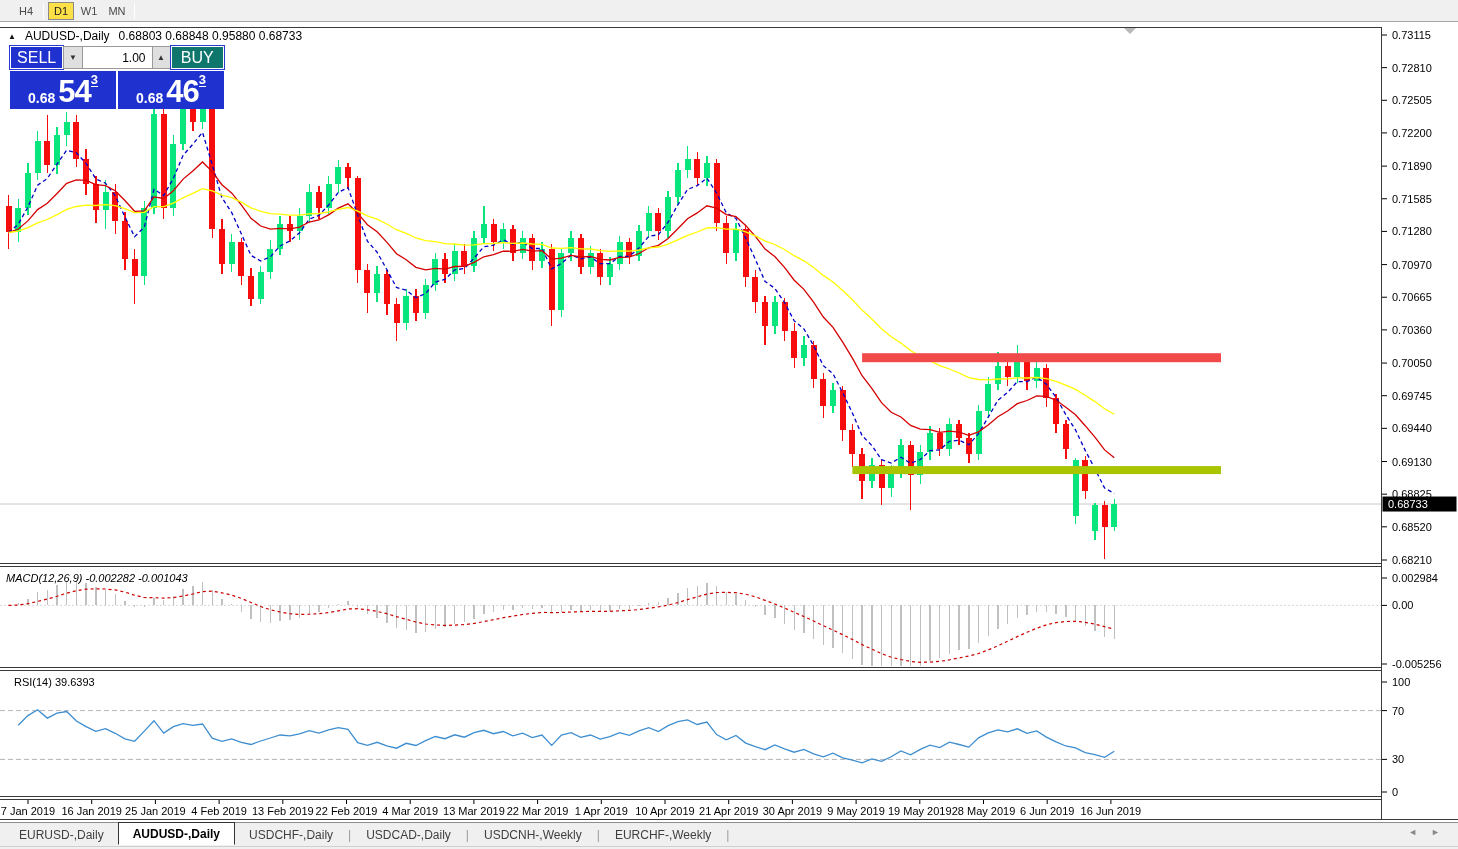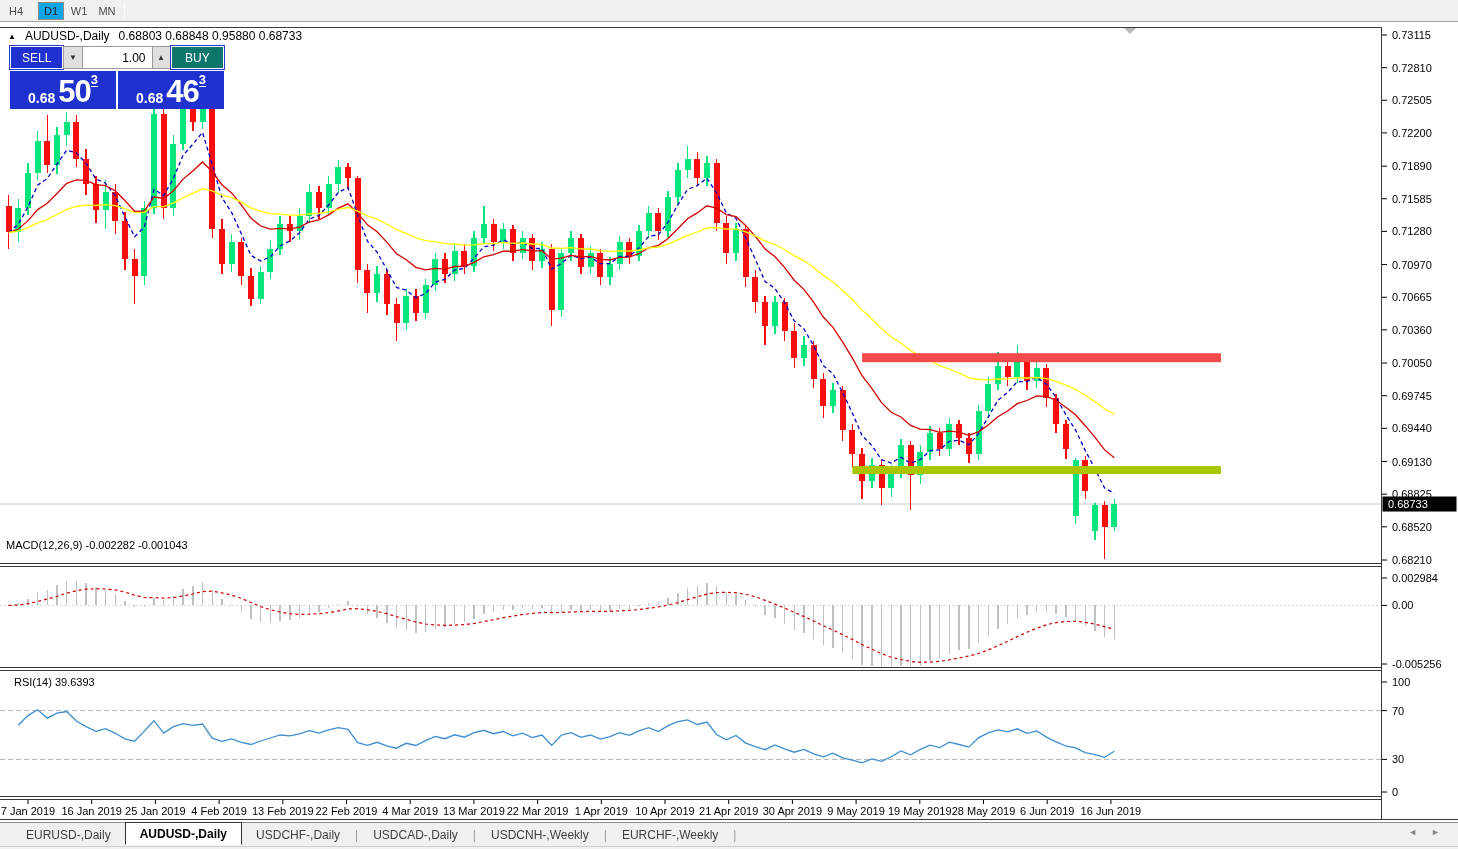--- a/index.html
+++ b/index.html
@@ -6,40 +6,40 @@
   html,body { margin:0; padding:0; background:#d7d7d7; }
   #app {
     position:relative; width:1458px; height:849px; background:#ffffff;
     font-family:"Liberation Sans", sans-serif; overflow:hidden;
     -webkit-font-smoothing:antialiased;
   }
   
   #toolbar {
     position:absolute; left:0; top:0; width:1458px; height:22px;
     background:#f0f0f0; border-bottom:1px solid #a6a6a6;
-    display:flex; align-items:center; padding-left:2px; z-index:5;
+    display:flex; align-items:center; padding-left:12px; z-index:5;
   }
   .tf-btn {
     min-width:26px; height:18px; margin:0 1px; display:flex; align-items:center;
     justify-content:center; font-size:11px; color:#4a4a4a; cursor:default;
     border:1px solid transparent; background:transparent;
   }
-  .tf-btn.active { background:#0ea5e9; border:1px solid #8a8a8a; color:#222; }
+  .tf-btn.active { background:#fde047; border:1px solid #8a8a8a; color:#222; }
   .tf-sep { width:1px; height:16px; background:#c2c2c2; border-right:1px solid #fff; margin:0 3px; }
   
   #chart-header {
     position:absolute; left:8px; top:29px; z-index:4; font-size:12px; color:#000;
     display:flex; align-items:center; gap:9px; background:transparent;
   }
   #collapse-tri { font-size:8px; color:#111; }
   
   #trade-panel { position:absolute; left:10px; top:46px; width:214px; z-index:4; }
   #tp-toprow { display:flex; height:23px; }
   .tp-btn {
-    width:56px; height:23px; color:#fff; font-size:12px; display:flex; align-items:center;
+    width:56px; height:23px; color:#fff; font-size:16px; display:flex; align-items:center;
     justify-content:center; border:1px solid #fff; outline:1px solid #2a3bd0; cursor:pointer;
   }
   #tp-spin-dn,#tp-spin-up {
     width:20px; height:23px; background:#dfdfdf; border:1px solid #9a9a9a; color:#333;
     font-size:8px; display:flex; align-items:center; justify-content:center; cursor:pointer;
   }
   #volume-input {
     width:69px; height:23px; border:1px solid #9a9a9a; border-left:none; border-right:none;
     font-family:"Liberation Sans",sans-serif; font-size:12px; text-align:right; padding-right:6px;
     color:#000; background:#fff;
@@ -51,21 +51,21 @@
   }
   .quote-small { font-size:14px; font-weight:bold; margin-right:3px; line-height:15px; }
   .quote-big  { font-size:31px; font-weight:bold; line-height:28px; letter-spacing:-1px; }
   .quote-sup  { font-size:13px; font-weight:bold; line-height:12px; align-self:flex-start;
                 margin-top:3px; border-bottom:1px solid #fff; }
   
   .panel-label { position:absolute; font-size:11px; color:#000; z-index:4; }
   
   #tabbar {
     position:absolute; left:0; top:822px; width:1458px; height:24px; background:#f0f0f0;
-    border-top:1px solid #8e8e8e; display:flex; align-items:center; padding-left:12px; z-index:5;
+    border-top:1px solid #8e8e8e; display:flex; align-items:center; padding-left:5px; z-index:5;
     font-size:12px; color:#3f3f3f;
   }
   .tab { padding:3px 14px; cursor:pointer; white-space:nowrap; }
   .tab.active {
     background:#fff; border:1px solid #333; border-bottom-color:#fff; color:#000;
     font-weight:bold; margin-top:-2px; padding-top:4px;
   }
   .tab-sep { color:#9a9a9a; padding:0 1px; }
   #tab-scroll { position:absolute; right:18px; top:4px; display:flex; gap:14px; color:#8a8a8a; font-size:9px; }
   #tab-scroll span { cursor:pointer; }
@@ -601,32 +601,32 @@
     <div id="tp-toprow">
       <div class="tp-btn" id="sell-btn" style="background: rgb(31, 49, 207);">SELL</div>
       <div id="tp-spin-dn">▼</div>
       <input id="volume-input" value="1.00" style="">
       <div id="tp-spin-up">▲</div>
       <div class="tp-btn" id="buy-btn" style="background: #0f766e;">BUY</div>
     </div>
     <div id="tp-bigrow">
       <div class="quote-box" id="sell-quote" style="background: rgb(31, 49, 207);">
         <span class="quote-small">0.68</span>
-        <span class="quote-big">50</span>
+        <span class="quote-big">54</span>
         <span class="quote-sup">3</span>
       </div>
       <div class="quote-box" id="buy-quote" style="background: rgb(31, 49, 207);">
         <span class="quote-small">0.68</span>
         <span class="quote-big">46</span>
         <span class="quote-sup">3</span>
       </div>
     </div>
   </div>
 
-  <div class="panel-label" style="left:6px; top:539px;">MACD(12,26,9) -0.002282 -0.001043</div>
+  <div class="panel-label" style="left:6px; top:572px;font-style:italic;">MACD(12,26,9) -0.002282 -0.001043</div>
   <div class="panel-label" style="left:14px; top:676px;">RSI(14) 39.6393</div>
 
   <div id="tabbar">
     <div class="tab">EURUSD-,Daily</div>
       <div class="tab active">AUDUSD-,Daily</div>
       <div class="tab">USDCHF-,Daily</div>
       <span class="tab-sep">|</span>
       <div class="tab">USDCAD-,Daily</div>
       <span class="tab-sep">|</span>
       <div class="tab">USDCNH-,Weekly</div>

